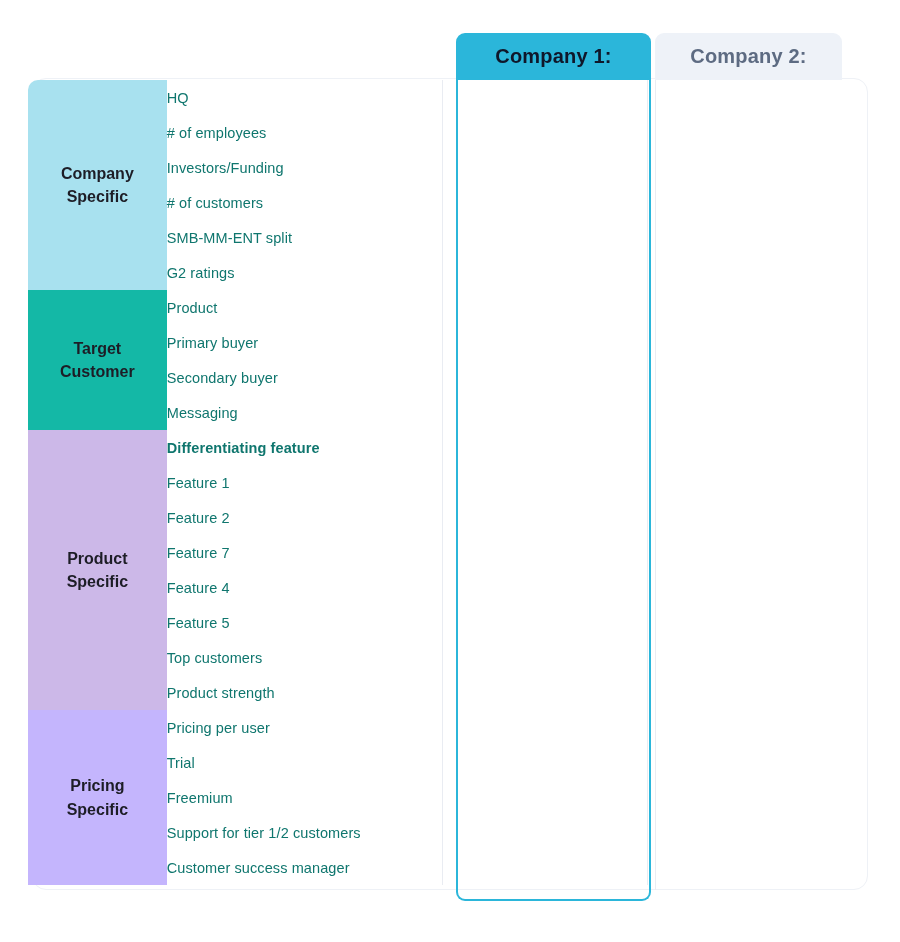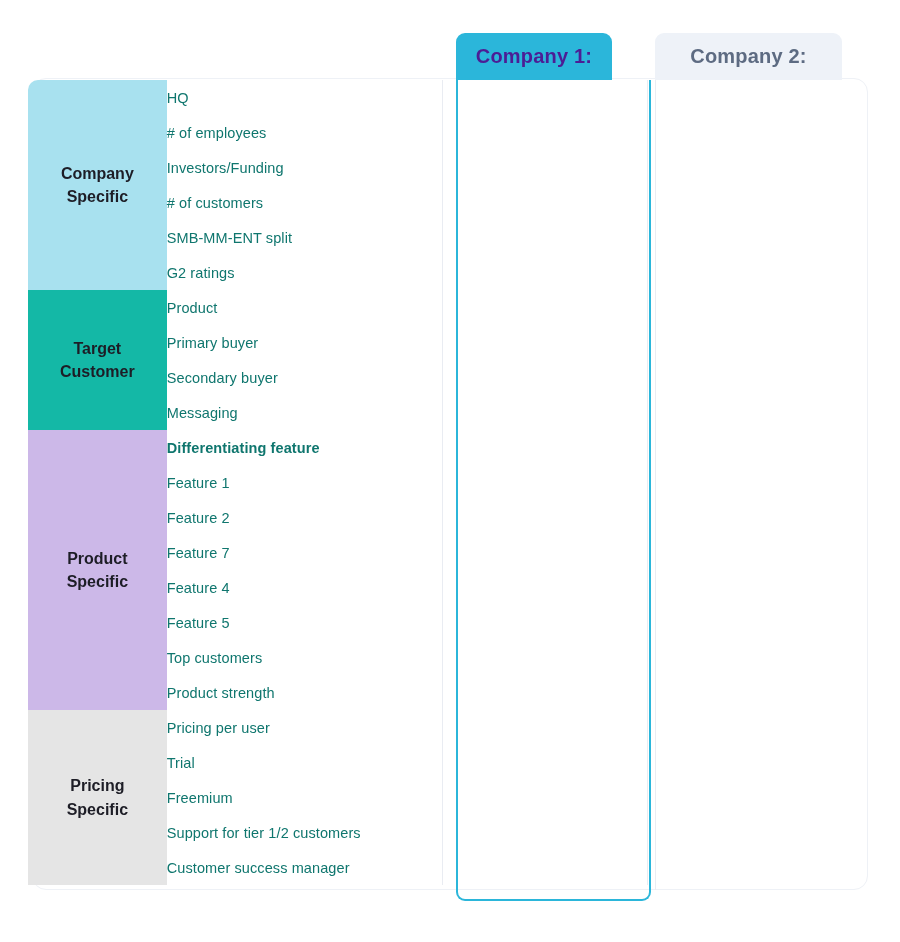--- a/index.html
+++ b/index.html
@@ -51,23 +51,23 @@
     display: flex;
     align-items: center;
     justify-content: center;
     box-sizing: border-box;
     font-size: 20px;
     font-weight: 700;
     letter-spacing: .2px;
   }
   .col-head.c1 {
     left: 456px;
-    width: 156px;
+    width: 195px;
     background: #2bb6da;
-    color: #4c1d95;
+    color: #0f172a;
     align-items: center;
   }
   .col-head.c2 {
     left: 655px;
     width: 187px;
     background: #eef2f8;
     color: #5d6b82;
   }
 
   
@@ -122,21 +122,21 @@
   
   .sec-company .cat-cell { background: #a8e1ef; margin-top: 20px; }
 
   
   .sec-target .cat-cell { background: #14b8a6; }
 
   
   .sec-product .cat-cell { background: #ccb8e8; }
 
   
-  .sec-pricing .cat-cell { background: #e5e5e5; }
+  .sec-pricing .cat-cell { background: #c4b5fd; }
 
   
   .grid td.label-cell { border-right: 1px solid #e9ecf2; }
   .grid td.val-cell   { border-right: 1px solid #e9ecf2; }
   .grid td.val-cell.c2 { border-right: none; }
 
   
   .c1-outline {
     position: absolute;
     left: 456px;

